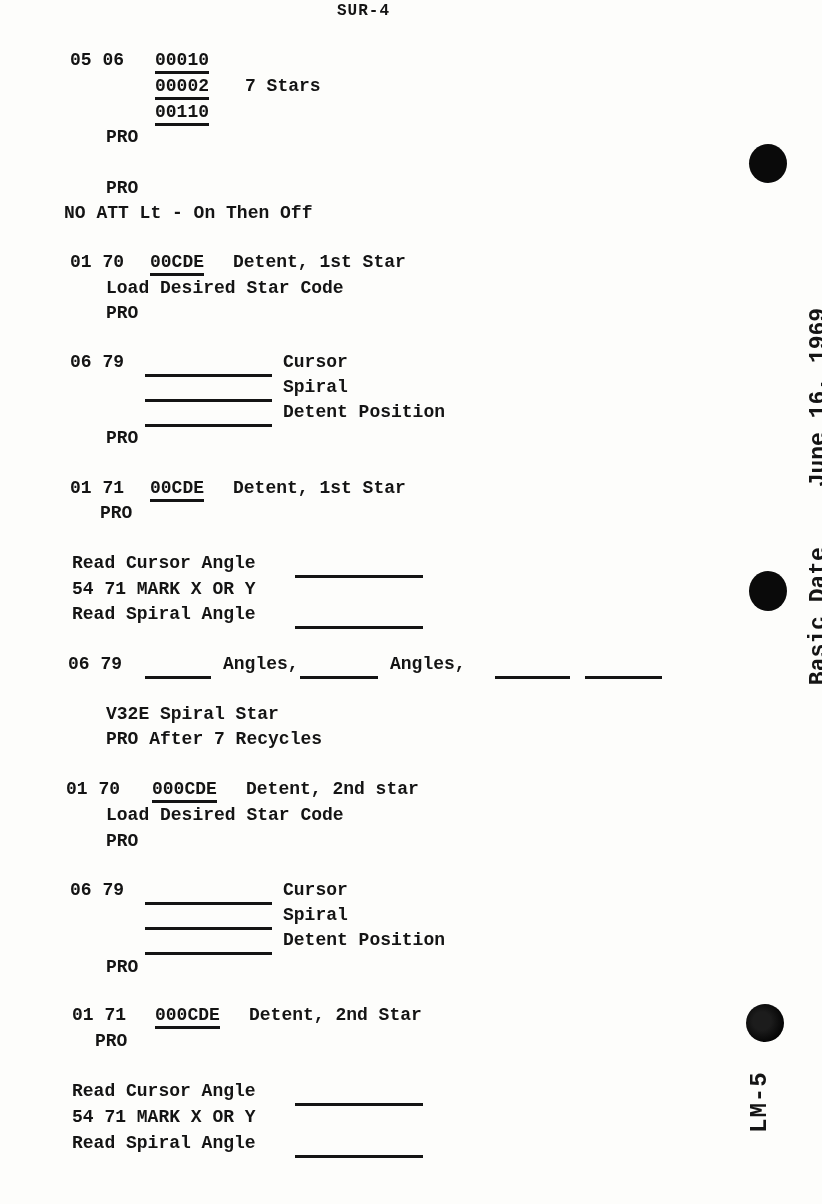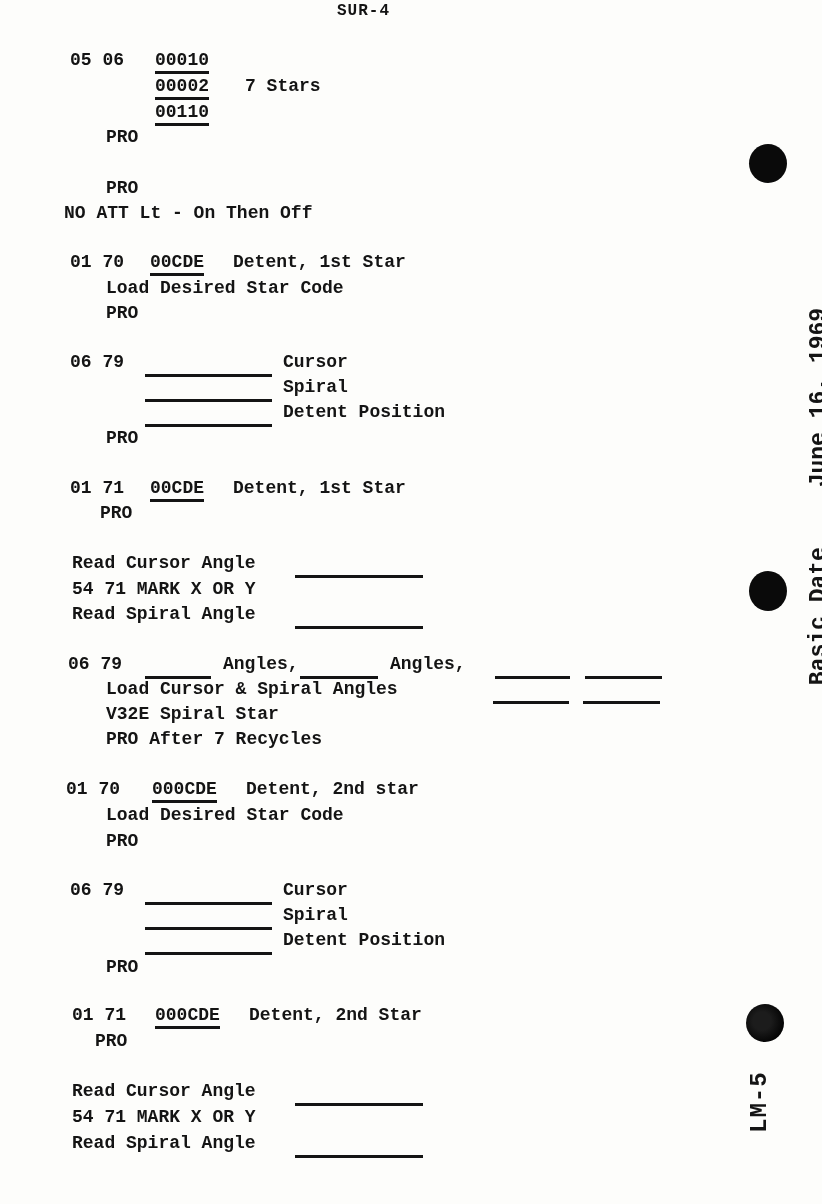--- a/index.html
+++ b/index.html
@@ -103,25 +103,20 @@
 
   <div class="line" style="top:654px">
     <span class="seg" style="left:68px">06 79</span>
     <span class="blank" style="left:145px;width:66px"></span>
     <span class="seg" style="left:223px">Angles,</span>
     <span class="blank" style="left:300px;width:78px"></span>
     <span class="seg" style="left:390px">Angles,</span>
     <span class="blank" style="left:495px;width:75px"></span>
     <span class="blank" style="left:585px;width:77px"></span>
   </div>
-  <div class="line" style="top:679px">
-    <span class="seg" style="left:106px">Load Cursor &amp; Spiral Angles</span>
-    <span class="blank" style="left:493px;width:76px"></span>
-    <span class="blank" style="left:583px;width:77px"></span>
-  </div>
   <div class="line" style="top:704px">
     <span class="seg" style="left:106px">V32E Spiral Star</span>
   </div>
   <div class="line" style="top:729px">
     <span class="seg" style="left:106px">PRO After 7 Recycles</span>
   </div>
 
   <div class="line" style="top:779px">
     <span class="seg" style="left:66px">01 70</span>
     <span class="seg u" style="left:152px">000CDE</span>

